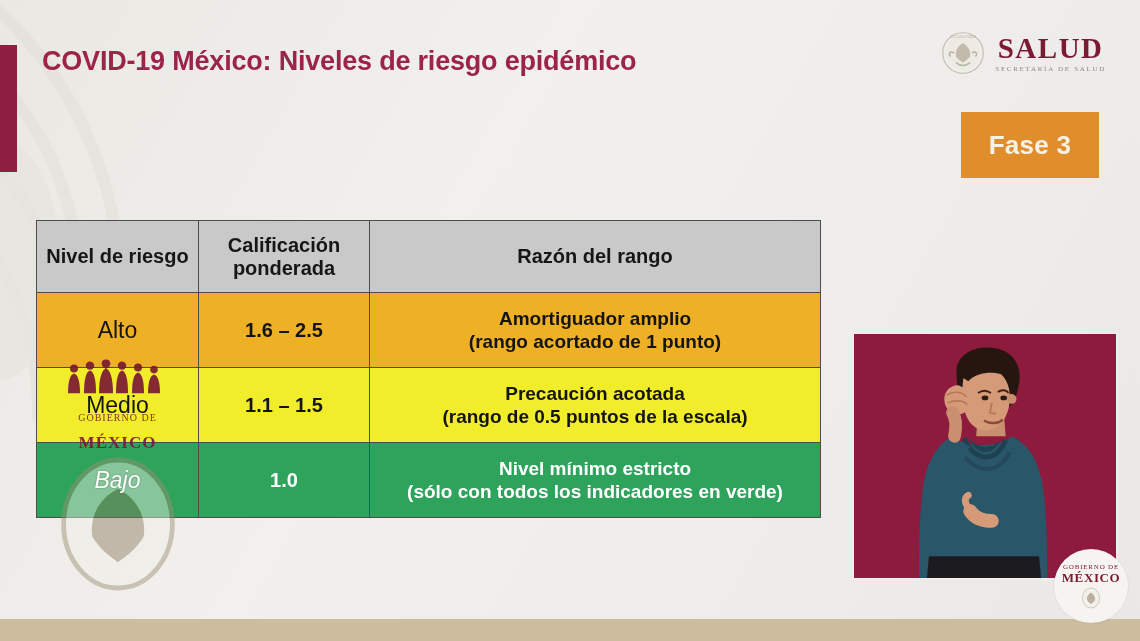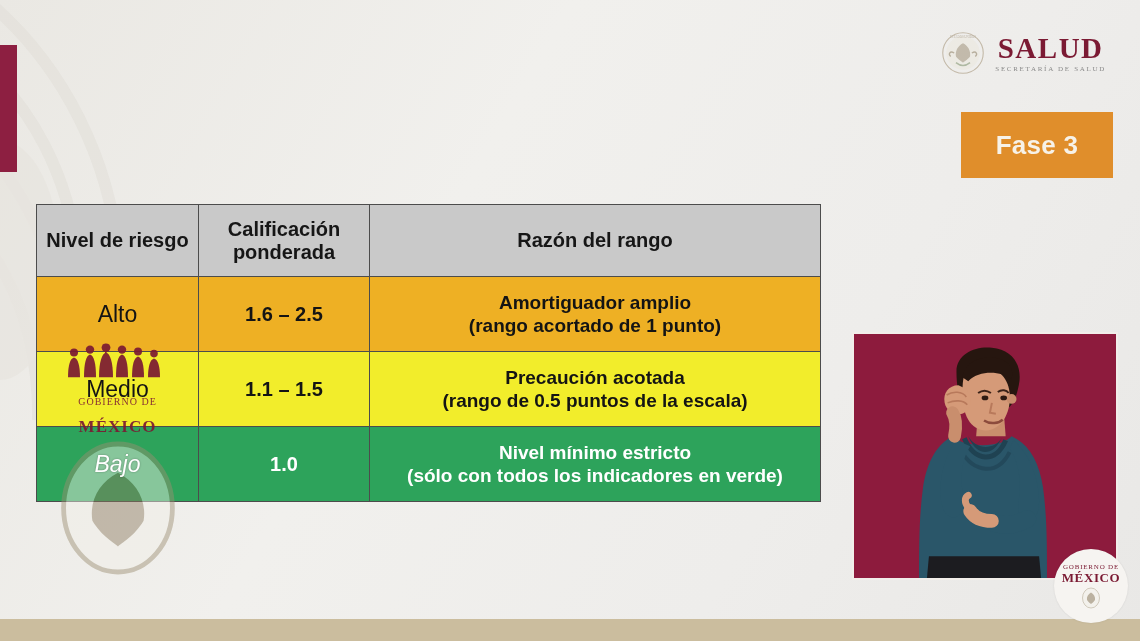--- a/index.html
+++ b/index.html
@@ -106,39 +106,39 @@
     color: #8a8a8a;
     letter-spacing: 1.7px;
     margin-top: 3px;
   }
 
   
   .fase-badge {
     position: absolute;
     left: 961px;
     top: 112px;
-    width: 152px;
+    width: 138px;
     height: 66px;
     background: #e08e2b;
     display: flex;
     align-items: center;
     justify-content: center;
   }
   .fase-badge span {
     font-size: 26px;
     font-weight: bold;
     color: #f7f2e8;
     letter-spacing: 0.3px;
   }
 
   
   .risk-table {
     position: absolute;
     left: 36px;
-    top: 204px;
+    top: 220px;
     width: 784px;
     border-collapse: collapse;
     table-layout: fixed;
     padding-left: 18px;
   }
   .risk-table td, .risk-table th {
     border: 1px solid #4c4c4c;
     text-align: center;
     vertical-align: middle;
     padding: 4px 6px;
@@ -288,20 +288,21 @@
       <g fill="#e3e0da" opacity="0.8">
         <ellipse cx="120" cy="300" rx="60" ry="120"></ellipse>
       </g>
     </svg>
   </div>
 
   <div class="footer-bar"></div>
 
   <div class="accent-bar"></div>
 
+  <div class="slide-title">COVID-19 México: Niveles de riesgo epidémico</div>
 
   <div class="salud-logo">
     <span class="salud-emblem">
       <svg viewBox="0 0 100 100" aria-hidden="true">
         <circle cx="50" cy="50" r="46" fill="none" stroke="#a08f72" stroke-width="2.5"></circle>
         <circle cx="50" cy="50" r="38" fill="#e8e2d4" opacity="0.6"></circle>
         <path d="M50 28 C38 34 32 46 34 58 C40 66 48 70 50 72 C52 70 60 66 66 58 C68 46 62 34 50 28 Z" fill="#8b7b5e" opacity="0.8"></path>
         <path d="M30 50 C20 44 16 52 22 58 M70 50 C80 44 84 52 78 58" stroke="#8b7b5e" stroke-width="3" fill="none"></path>
         <path d="M34 72 C44 80 56 80 66 72" stroke="#7c8f68" stroke-width="3.5" fill="none"></path>
         <text x="50" y="17" font-size="7" fill="#8b7b5e" text-anchor="middle" font-family="Liberation Serif, serif">ESTADOS UNIDOS</text>

